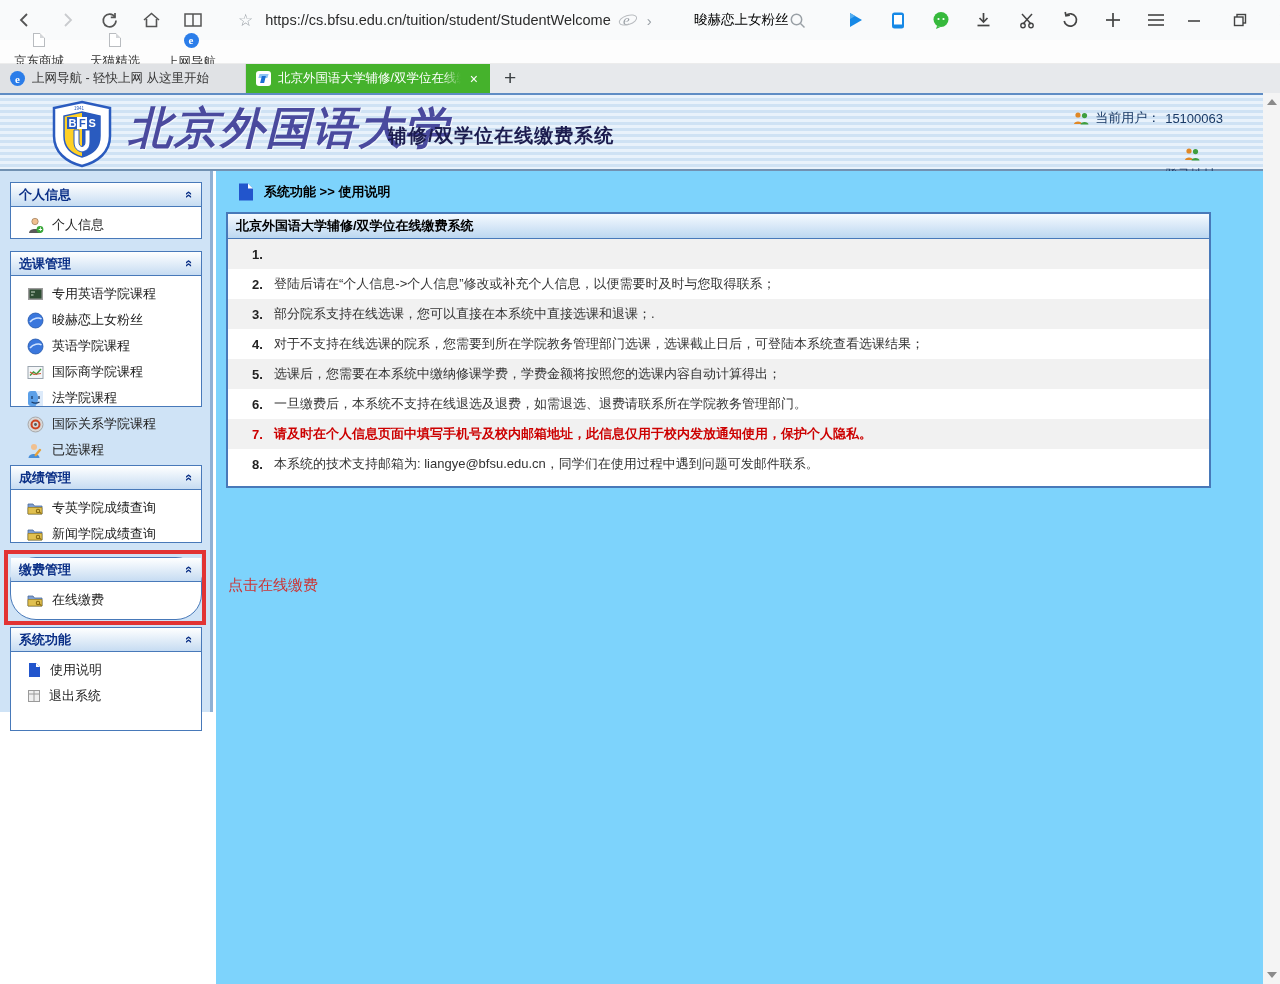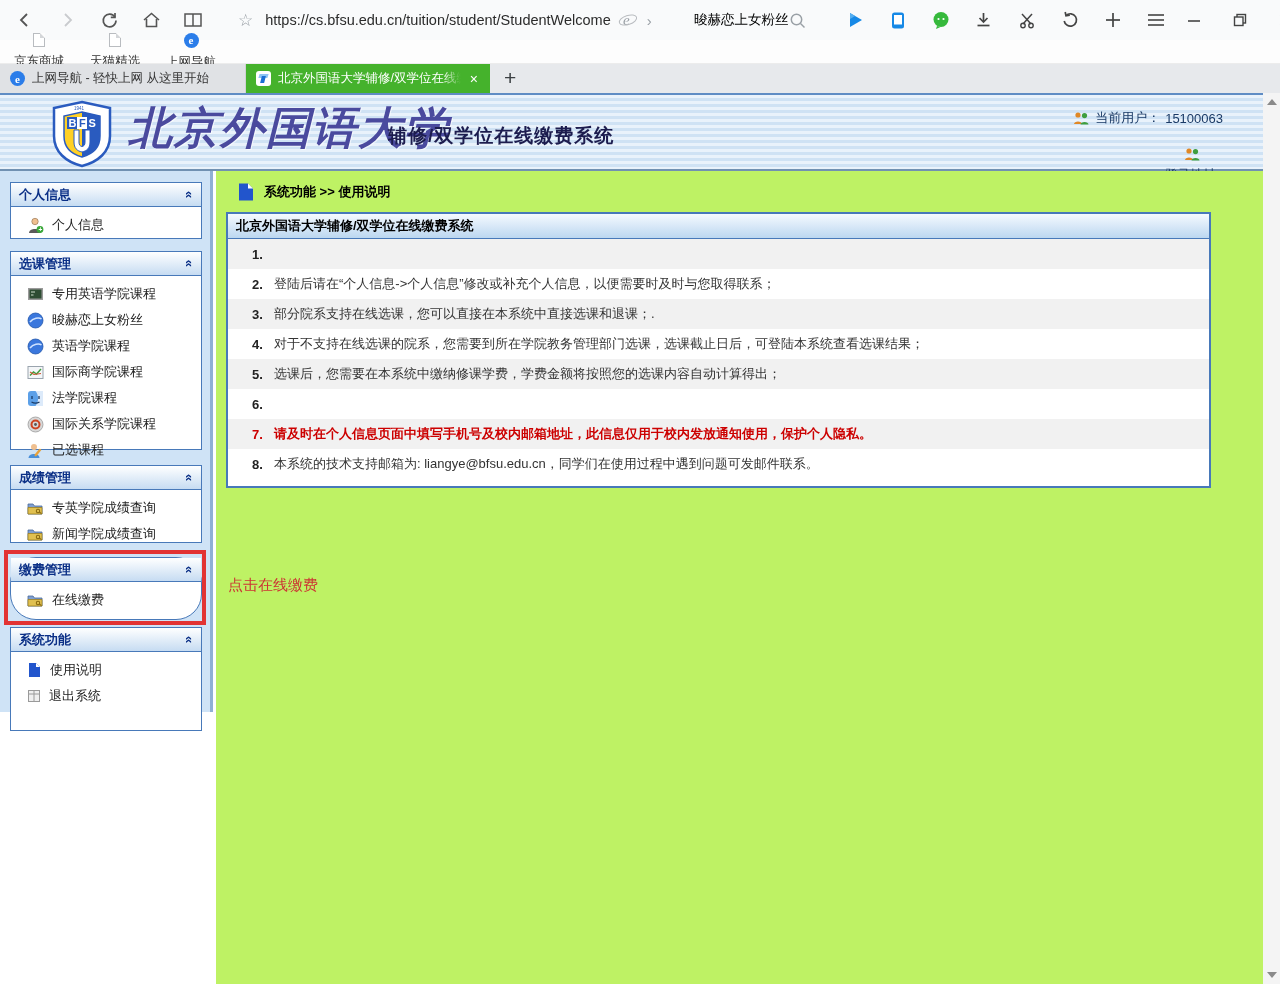--- a/index.html
+++ b/index.html
@@ -61,28 +61,28 @@
 
   
   .sidebar { position:absolute; left:0; top:78px; width:213px; height:541px; background:#cfe3f6; border-right:3px solid #8fb0d4; }
   .sidebox { position:absolute; left:10px; width:192px; background:#fff; border:1px solid #4879b9; }
   .sidehead { height:24px; background:linear-gradient(180deg,#ffffff,#c6dcf2); border-bottom:1px solid #4879b9; display:flex; align-items:center; justify-content:space-between; padding:0 8px; cursor:pointer; }
   .sidehead .t { font-size:13px; font-weight:bold; color:#0a2f86; }
   .collapse { color:#0a2f86; font-size:13px; font-weight:bold; transform:rotate(90deg); }
   .sideitems { padding:5px 0 3px 0; }
   .sitem { display:flex; align-items:center; gap:8px; padding:4px 6px 4px 16px; font-size:13px; color:#222; cursor:pointer; white-space:nowrap; }
   .s1 { top:11px; height:57px; }
-  .s2 { top:80px; height:199px;font-family:Liberation Mono, monospace; }
+  .s2 { top:80px; height:156px;font-family:Liberation Mono, monospace; }
   .s3 { top:294px; height:78px; }
   .s4 { top:386px; height:63px;border-radius:26px; }
   .s5 { top:456px; height:104px; }
   .redbox { position:absolute; left:4px; top:379px; width:202px; height:75px; border:4px solid #e23333; pointer-events:none; }
 
   
-  .main { position:absolute; left:216px; top:78px; right:17px; bottom:0; background:#bef264; }
+  .main { position:absolute; left:216px; top:78px; right:17px; bottom:0; background:#7dd3fc; }
   .crumb { position:absolute; left:20px; top:11px; display:flex; align-items:center; gap:9px; font-size:13px; font-weight:bold; color:#000; }
   .cbox { position:absolute; left:10px; top:41px; width:985px; border:2px solid #4879b9; background:#fff; }
   .cbox-head { height:25px; background:linear-gradient(180deg,#f5faff,#bcd7f0); border-bottom:1px solid #4879b9; display:flex; align-items:center; padding:0 8px; font-size:13px; font-weight:bold; color:#000; }
   .inst-row { display:flex; align-items:center; height:30px; padding-left:24px; font-size:13px; color:#333; }
   .inst-row.odd { background:#f1f1f1; }
   .inst-row .num { font-weight:bold; width:22px; flex:0 0 22px; color:#222; }
   .inst-row.warn .num, .inst-row.warn .txt { color:#cc0000; font-weight:bold; }
   .cbox-pad { height:7px; }
   .rednote { position:absolute; left:12px; top:405px; font-size:15px; color:#cc3333; }
 
@@ -477,20 +477,21 @@
         <div class="inst-row">
           <span class="num">4.</span>
           <span class="txt">对于不支持在线选课的院系，您需要到所在学院教务管理部门选课，选课截止日后，可登陆本系统查看选课结果；</span>
         </div>
         <div class="inst-row odd">
           <span class="num">5.</span>
           <span class="txt">选课后，您需要在本系统中缴纳修课学费，学费金额将按照您的选课内容自动计算得出；</span>
         </div>
         <div class="inst-row">
           <span class="num">6.</span>
+          <span class="txt">一旦缴费后，本系统不支持在线退选及退费，如需退选、退费请联系所在学院教务管理部门。</span>
         </div>
         <div class="inst-row odd warn">
           <span class="num">7.</span>
           <span class="txt">请及时在个人信息页面中填写手机号及校内邮箱地址，此信息仅用于校内发放通知使用，保护个人隐私。</span>
         </div>
         <div class="inst-row">
           <span class="num">8.</span>
           <span class="txt">本系统的技术支持邮箱为: liangye@bfsu.edu.cn，同学们在使用过程中遇到问题可发邮件联系。</span>
         </div>
         <div class="cbox-pad"></div>

